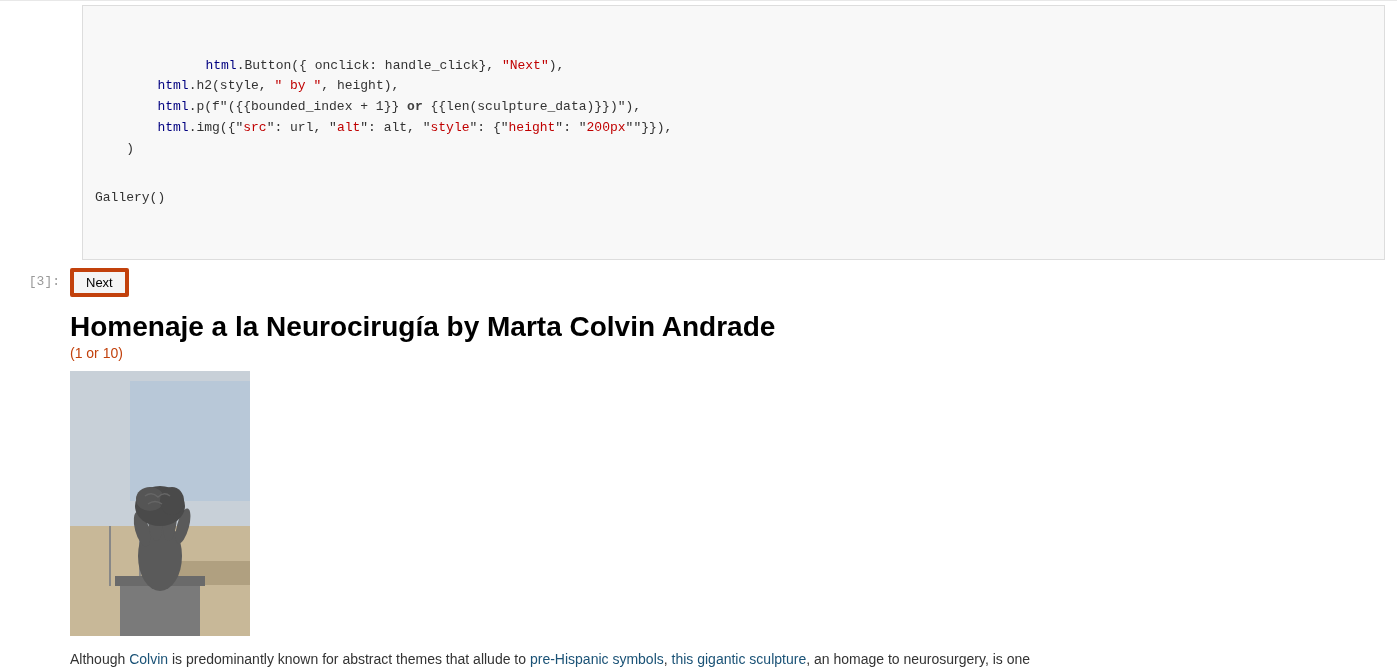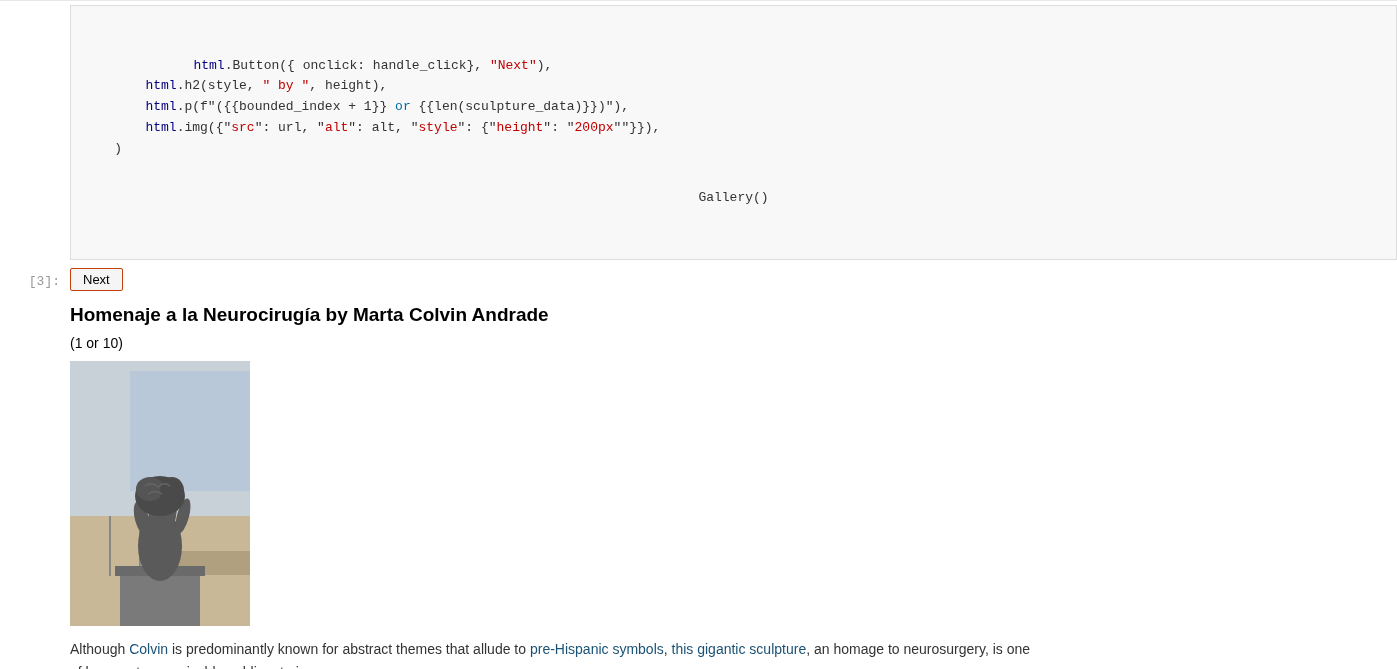--- a/index.html
+++ b/index.html
@@ -15,21 +15,21 @@
       min-height: 669px;
       background: #fff;
       overflow: hidden;
     }
 
     
     .code-cell {
       display: flex;
       background: #fff;
       border-top: 1px solid #e8e8e8;
-      padding: 4px 0;
+      padding: 4px 12px;
     }
 
     .cell-number {
       width: 70px;
       min-width: 70px;
       text-align: right;
       padding-right: 10px;
       color: #999;
       font-family: 'Courier New', monospace;
       font-size: 13px;
@@ -42,21 +42,21 @@
       background: #f8f8f8;
       border: 1px solid #ddd;
       padding: 8px 12px;
       font-family: 'Courier New', Courier, monospace;
       font-size: 13px;
       line-height: 1.6;
       white-space: pre;
     }
 
     
-    .kw { color: #0369a1; font-weight: normal; }
+    .kw { color: #404040; font-weight: bold; }
     .plain { color: #333; }
     .html-obj { color: #000080; }
     .val-str { color: #c00000; }
 
     
     .output-cell {
       display: flex;
       background: #fff;
       padding: 4px 0 8px 0;
     }
@@ -75,44 +75,43 @@
 
     .output-content {
       flex: 1;
       padding: 4px 0;
     }
 
     
     .next-button {
       display: inline-block;
       padding: 3px 12px;
-      border: 1px solid #c2410c;
+      border: 4px solid #c2410c;
       background: #f5f5f5;
       cursor: pointer;
       font-size: 13px;
       font-family: -apple-system, BlinkMacSystemFont, 'Segoe UI', sans-serif;
       border-radius: 2px;
       margin-bottom: 12px;
     }
 
     
     .gallery-output {
       padding: 0;
     }
 
     .sculpture-title {
-      font-size: 19px;
+      font-size: 28px;
       font-weight: bold;
       color: #000;
-      margin-bottom: 8px;
       line-height: 1.3;
     }
 
     .sculpture-counter {
-      color: #000000;
+      color: #c2410c;
       font-size: 14px;
       margin-bottom: 10px;
     }
 
     .sculpture-image {
       width: 180px;
       height: 265px;
       background: #c8c8c8;
       margin-bottom: 12px;
       overflow: hidden;
@@ -140,21 +139,20 @@
     
     .code-line {
       display: block;
       line-height: 1.6;
     }
     .indent2 { padding-left: 48px; }
 
     .gallery-call {
       margin-top: 8px;
       display: block;
-      text-align: center;
     }
   </style>
 </head>
 <body>
 
 <div class="notebook-container">
 
   <div class="code-cell">
     <div class="cell-number"></div>
     <div class="code-area">

